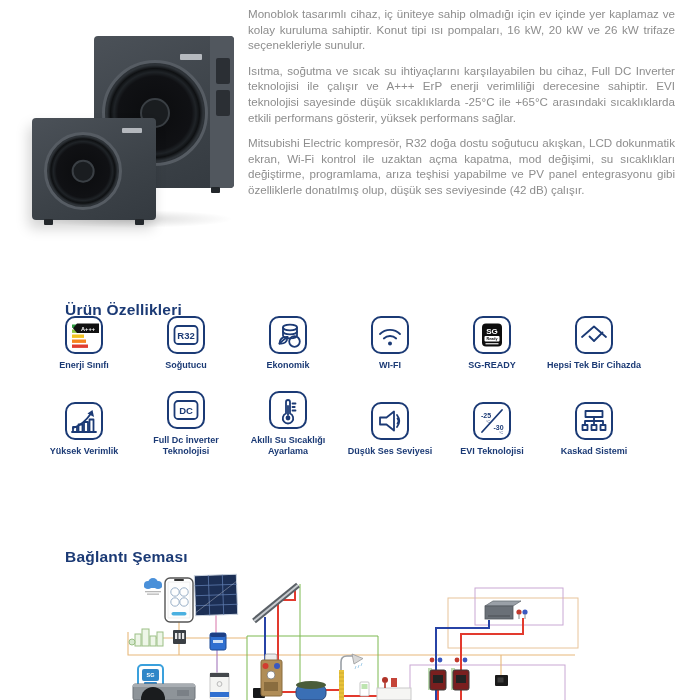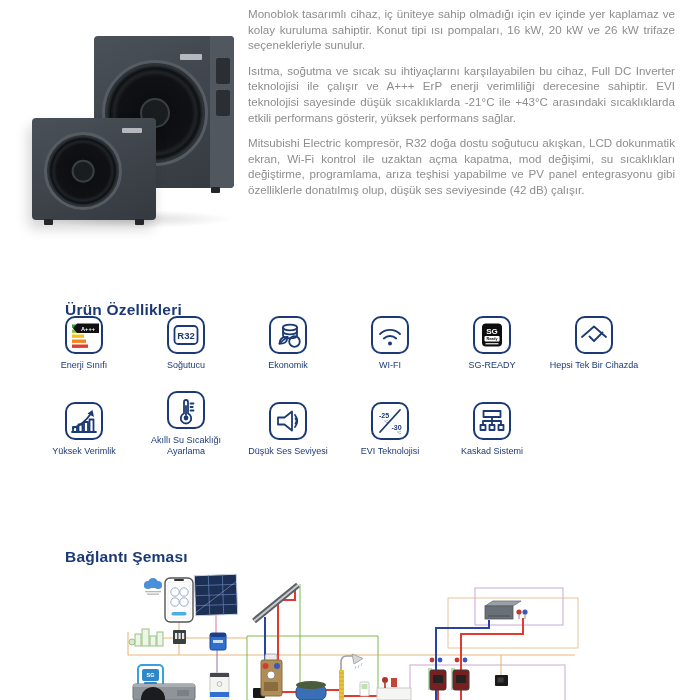--- a/index.html
+++ b/index.html
@@ -33,21 +33,21 @@
   .logo-bar{position:absolute;background:#c9cdd1;border-radius:1px;opacity:.85;}
   .foot{position:absolute;width:9px;height:6px;background:#23272b;bottom:-5px;border-radius:1px;}
   .shadow{position:absolute;left:6px;top:188px;width:198px;height:18px;border-radius:50%;
     background:radial-gradient(ellipse at center, rgba(0,0,0,.14) 0%, rgba(0,0,0,0) 70%);}
   
   .feat-row{position:absolute;left:33px;width:612px;display:flex;}
   #feat-row-1{top:315px;}
   #feat-row-2{top:390px;}
   .feat-cell{width:102px;display:flex;flex-direction:column;align-items:center;justify-content:flex-end;}
   .feat-icon{width:40px;height:40px;}
-  .feat-label{margin-top:5px;font-size:9px;font-weight:normal;color:#1b3a75;
+  .feat-label{margin-top:5px;font-size:9px;font-weight:bold;color:#1b3a75;
     text-align:center;line-height:11px;}
   svg .stk{fill:none;stroke:#1b3a75;stroke-width:1.8;stroke-linecap:round;stroke-linejoin:round;}
   svg .box{fill:#ffffff;stroke:#1b3a75;stroke-width:2;}
   svg text{font-family:"Liberation Sans", sans-serif;}
   
   .diagram{position:absolute;left:115px;top:572px;width:470px;height:128px;}
 </style>
 </head>
 <body>
 
@@ -65,21 +65,21 @@
   <div class="unit unit-small">
     <div class="logo-bar" style="right:14px;top:10px;width:20px;height:5px;"></div>
     <div class="fan fan-small"></div>
     <div class="foot" style="left:12px;"></div>
     <div class="foot" style="right:12px;"></div>
   </div>
 </div>
 
 <div class="intro">
   <p>Monoblok tasarımlı cihaz, iç üniteye sahip olmadığı için ev içinde yer kaplamaz ve kolay kuruluma sahiptir. Konut tipi ısı pompaları, 16 kW, 20 kW ve 26 kW trifaze seçenekleriyle sunulur.</p>
-  <p>Isıtma, soğutma ve sıcak su ihtiyaçlarını karşılayabilen bu cihaz, Full DC Inverter teknolojisi ile çalışır ve A+++ ErP enerji verimliliği derecesine sahiptir. EVI teknolojisi sayesinde düşük sıcaklıklarda -21°C ile +43°C arasındaki sıcaklıklarda etkili performans gösterir, yüksek performans sağlar.</p>
+  <p>Isıtma, soğutma ve sıcak su ihtiyaçlarını karşılayabilen bu cihaz, Full DC Inverter teknolojisi ile çalışır ve A+++ ErP enerji verimliliği derecesine sahiptir. EVI teknolojisi sayesinde düşük sıcaklıklarda -25°C ile +65°C arasındaki sıcaklıklarda etkili performans gösterir, yüksek performans sağlar.</p>
   <p>Mitsubishi Electric kompresör, R32 doğa dostu soğutucu akışkan, LCD dokunmatik ekran, Wi-Fi kontrol ile uzaktan açma kapatma, mod değişimi, su sıcaklıkları değiştirme, programlama, arıza teşhisi yapabilme ve PV panel entegrasyonu gibi özelliklerle donatılmış olup, düşük ses seviyesinde (42 dB) çalışır.</p>
 </div>
 
 <h2 class="section-title" id="features-title">Ürün Özellikleri</h2>
 
 <div class="feat-row" id="feat-row-1">
   <div class="feat-cell">
     <svg class="feat-icon" viewBox="0 0 40 40">
       <rect class="box" x="2" y="2" width="36" height="36" rx="9"></rect>
       <rect x="8" y="9.5" width="8" height="3.4" fill="#2e9e41"></rect>
@@ -148,20 +148,28 @@
       <rect class="box" x="2" y="2" width="36" height="36" rx="9"></rect>
       <path class="stk" d="M8,31 h24" stroke-width="1.4"></path>
       <rect class="stk" x="9" y="26" width="4" height="5" stroke-width="1.3"></rect>
       <rect class="stk" x="14.5" y="23.5" width="4" height="7.5" stroke-width="1.3"></rect>
       <rect class="stk" x="20" y="21" width="4" height="10" stroke-width="1.3"></rect>
       <rect class="stk" x="25.5" y="18.5" width="4" height="12.5" stroke-width="1.3"></rect>
       <path class="stk" d="M9,27 Q19,24 27,12.5" stroke-width="2"></path>
       <polygon points="28.5,9 30,16 23.5,12.5" fill="#1b3a75"></polygon>
     </svg>
     <div class="feat-label">Yüksek Verimlik</div>
+  </div>
+  <div class="feat-cell">
+    <svg class="feat-icon" viewBox="0 0 40 40">
+      <rect class="box" x="2" y="2" width="36" height="36" rx="9"></rect>
+      <rect class="stk" x="8.5" y="11" width="23" height="18" rx="3.5"></rect>
+      <text x="20" y="23.6" font-size="9.5" font-weight="bold" fill="#1b3a75" text-anchor="middle">DC</text>
+    </svg>
+    <div class="feat-label">Full Dc İnverter Teknolojisi</div>
   </div>
   <div class="feat-cell">
     <svg class="feat-icon" viewBox="0 0 40 40">
       <rect class="box" x="2" y="2" width="36" height="36" rx="9"></rect>
       <path class="stk" d="M18,12 a2,2 0 0 1 4,0 v11.5 a5.2,5.2 0 1 1 -4,0 z"></path>
       <circle cx="20" cy="28" r="2.4" fill="#1b3a75"></circle>
       <path class="stk" d="M20,25 v-9" stroke-width="1.4"></path>
       <path class="stk" d="M24.5,13.5 h3 M24.5,17 h2.2 M24.5,20.5 h3" stroke-width="1.2"></path>
     </svg>
     <div class="feat-label">Akıllı Su Sıcaklığı Ayarlama</div>

